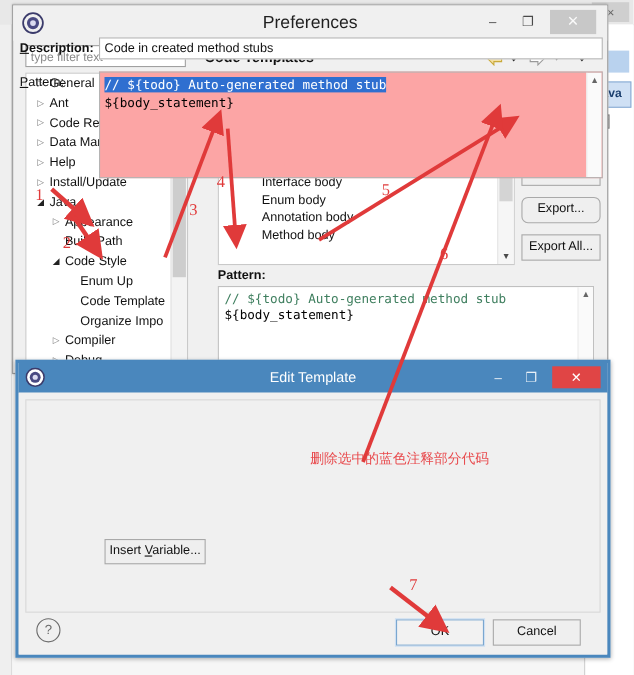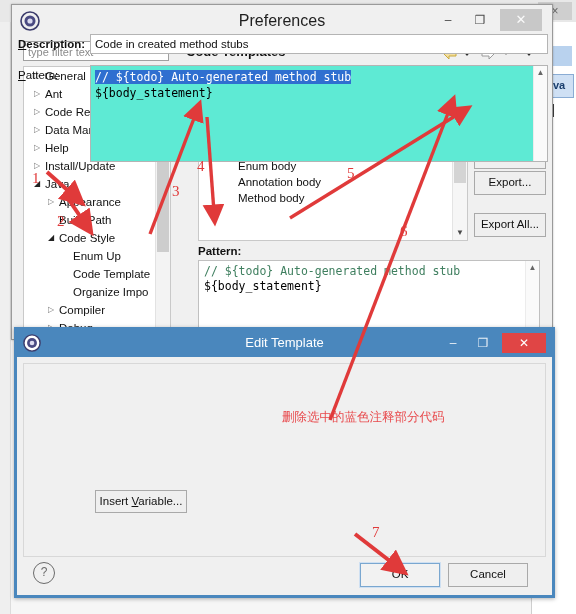--- a/index.html
+++ b/index.html
@@ -77,21 +77,21 @@
   #tpl-sb-up,#tpl-sb-dn{position:absolute;left:0;width:14px;height:14px;text-align:center;font-size:8px;color:#4a4a4a;line-height:14px;}
   #tpl-sb-up{top:0;}
   #tpl-sb-dn{bottom:0;}
   #tpl-sb-thumb{position:absolute;left:1px;top:15px;width:12px;height:58px;background:#d4d4d4;}
 
   
   .sbtn{position:absolute;left:462px;width:70px;height:22px;background:#efefef;border:1px solid #a9a9a9;
         font-size:11.5px;text-align:center;line-height:21px;color:#111;}
   #btn-edit{top:74px;}
   #btn-import{top:108px;}
-  #btn-export{top:134px;}
+  #btn-export{top:142px;border-radius:6px;}
   #btn-export-all{top:176px;}
 
   
   #label-pattern{position:absolute;left:186px;top:208px;font-size:11.5px;font-weight:bold;color:#111;}
   #pattern-box{position:absolute;left:186px;top:223px;width:340px;height:74px;background:#fff;border:1px solid #c0c0c0;overflow:hidden;}
   #pattern-text{position:absolute;left:5px;top:3px;font-family:"DejaVu Sans Mono", monospace;font-size:11.5px;line-height:15px;white-space:pre;}
   .cmt{color:#3f7f5f;}
   #pattern-sb{position:absolute;right:0;top:0;width:13px;bottom:0;background:#fafafa;border-left:1px solid #ececec;}
   #pattern-sb-up{position:absolute;top:0;left:0;width:13px;height:13px;text-align:center;font-size:8px;color:#666;line-height:13px;}
 
@@ -108,21 +108,21 @@
 
   #edit-body{position:absolute;left:0;top:27px;right:0;bottom:0;background:#f0f0f0;}
   #edit-inner{position:absolute;left:6px;top:6px;right:6px;bottom:38px;background:#f0f0f0;border:1px solid #d8d8d8;}
 
   #lbl-desc{position:absolute;left:18px;top:38px;font-size:11.5px;color:#111;font-weight:bold;}
   #lbl-desc .u{text-decoration:underline;}
   #desc-input{position:absolute;left:90px;top:34px;right:28px;height:20px;background:#fff;border:1px solid #b4b4b4;
               font-size:11.5px;line-height:19px;padding:0 4px;box-sizing:border-box;color:#111;overflow:hidden;}
   #lbl-pattern{position:absolute;left:18px;top:69px;font-size:11.5px;color:#111;}
   #lbl-pattern .u{text-decoration:underline;}
-  #edit-pattern-box{position:absolute;left:90px;top:65px;right:28px;height:95px;background:#5eead4;border:1px solid #b4b4b4;overflow:hidden;}
+  #edit-pattern-box{position:absolute;left:90px;top:65px;right:28px;height:95px;background:#fca5a5;border:1px solid #b4b4b4;overflow:hidden;}
   #edit-pattern-text{position:absolute;left:4px;top:3px;font-family:"DejaVu Sans Mono", monospace;font-size:11.5px;line-height:16px;white-space:pre;}
   .sel{background:#2f6fd0;color:#ffffff;}
   #edit-pattern-sb{position:absolute;right:0;top:0;width:13px;bottom:0;background:#fafafa;border-left:1px solid #ececec;}
   #edit-pattern-sb-up{position:absolute;top:0;left:0;width:13px;height:13px;text-align:center;font-size:8px;color:#666;line-height:13px;}
   #cn-note{position:absolute;left:282px;top:409px;font-size:12.5px;color:#e8494c;white-space:nowrap;
            font-family:"DejaVu Sans", sans-serif;}
 
   #btn-insert-var{position:absolute;left:95px;top:490px;width:90px;height:21px;background:#efefef;border:1px solid #a9a9a9;
                   font-size:11.5px;text-align:center;line-height:20px;color:#111;}
   #btn-insert-var .u{text-decoration:underline;}
@@ -258,20 +258,23 @@
               <span class="tw open" style="left: 6px;">◢</span>
               <span class="tlabel" style="left: 21px;">Code</span>
             </div>
             <div class="tpl-item">
               <span class="tlabel" style="left: 39px;">New Java files</span>
             </div>
             <div class="tpl-item">
               <span class="tlabel" style="left: 39px;">Class body</span>
             </div>
             <div class="tpl-item">
+              <span class="tlabel" style="left: 39px;">Interface body</span>
+            </div>
+            <div class="tpl-item">
               <span class="tlabel" style="left: 39px;">Enum body</span>
             </div>
             <div class="tpl-item">
               <span class="tlabel" style="left: 39px;">Annotation body</span>
             </div>
             <div class="tpl-item">
               <span class="tlabel" style="left: 39px;">Method body</span>
             </div>
           </div>
         <div id="tpl-sb">

